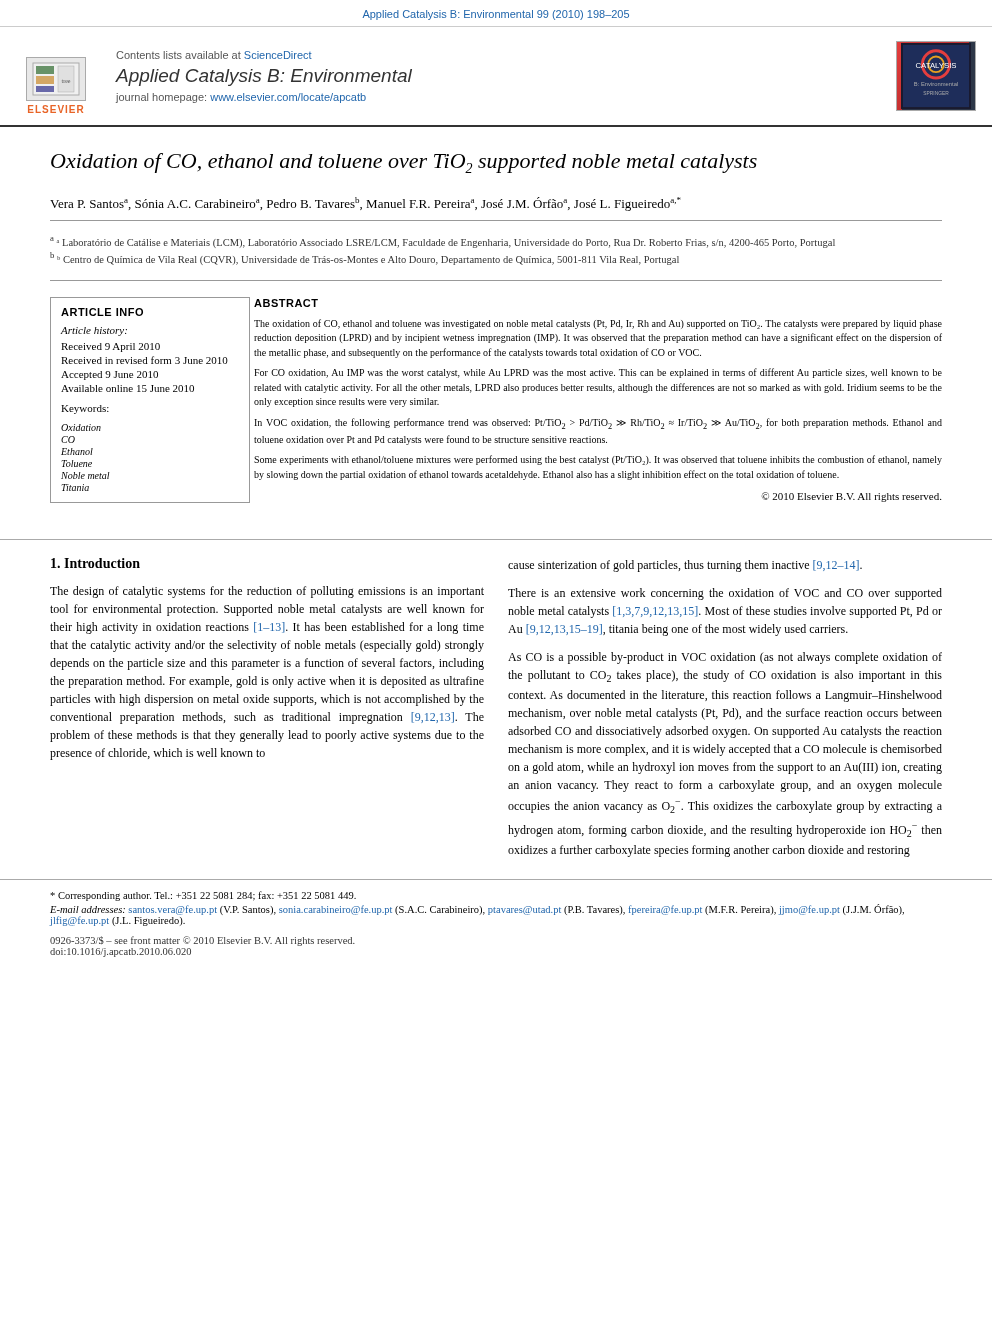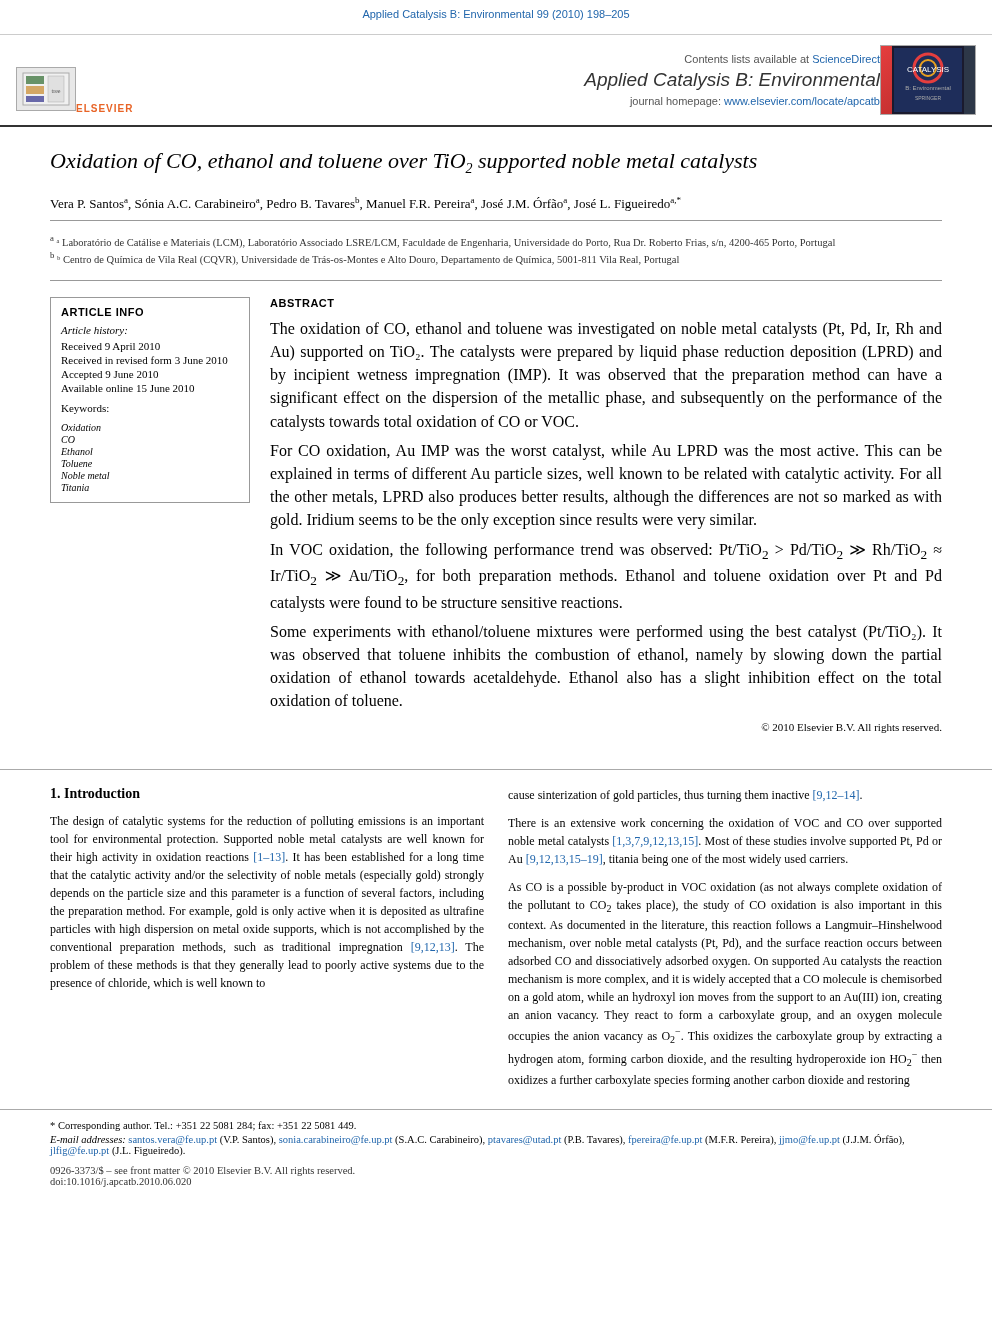--- a/index.html
+++ b/index.html
@@ -9,42 +9,42 @@
       font-size: 13px;
       color: #000;
       width: 992px;
       min-height: 1323px;
     }
 
     
     .top-bar {
       background: #fff;
       text-align: center;
-      padding: 6px 0 12px;
+      padding: 6px 0 4px;
       border-bottom: 1px solid #ccc;
     }
     .top-bar a {
       color: #2166ac;
       font-size: 11px;
       text-decoration: none;
       font-family: Arial, sans-serif;
     }
 
     
     .journal-header {
       display: flex;
       align-items: center;
       padding: 10px 16px;
       border-bottom: 2px solid #333;
       position: relative;
     }
     .elsevier-logo {
       display: flex;
-      flex-direction: row;
-      align-items: flex-end;
+      flex-direction: column;
+      align-items: center;
       margin-right: 20px;
       min-width: 80px;
       margin-top: 20px;
     }
     .elsevier-logo .logo-box {
       width: 60px;
       height: 44px;
       background: #e8e8e8;
       border: 1px solid #aaa;
       display: flex;
@@ -56,21 +56,21 @@
     }
     .elsevier-logo .elsevier-text {
       font-family: Arial, sans-serif;
       font-size: 10px;
       font-weight: bold;
       color: #e86427;
       letter-spacing: 1px;
     }
     .journal-center {
       flex: 1;
-      text-align: right;
+      text-align: left;
     }
     .sciencedirect-link {
       font-family: Arial, sans-serif;
       font-size: 11px;
       color: #555;
       margin-bottom: 4px;
     }
     .sciencedirect-link a { color: #2166ac; text-decoration: none; }
     .journal-title {
       font-family: Arial, sans-serif;
@@ -79,21 +79,21 @@
       font-style: italic;
       margin-bottom: 4px;
     }
     .journal-homepage {
       font-family: Arial, sans-serif;
       font-size: 11px;
       color: #555;
     }
     .journal-homepage a { color: #2166ac; text-decoration: none; }
     .journal-logo-right {
-      width: 96px;
+      width: 80px;
       height: 70px;
       border: 1px solid #aaa;
       background: linear-gradient(135deg, #e53e3e 0%, #c53030 50%, #2d3748 50%);
       display: flex;
       align-items: center;
       justify-content: center;
       font-size: 9px;
       color: #fff;
       text-align: center;
       padding: 4px;
@@ -136,21 +136,21 @@
       border-bottom: 1px solid #999;
       padding: 12px 0;
     }
     .affiliation-line {
       margin-bottom: 3px;
     }
 
     
     .two-col {
       display: flex;
-      gap: 20px;
+      gap: 4px;
       margin-bottom: 0;
     }
     .col-left {
       width: 200px;
       min-width: 200px;
     }
     .col-right {
       flex: 1;
     }
 
@@ -192,21 +192,21 @@
     
     .abstract-title {
       font-family: Arial, sans-serif;
       font-size: 11px;
       font-weight: bold;
       text-transform: uppercase;
       letter-spacing: 0.5px;
       margin-bottom: 8px;
     }
     .abstract-text {
-      font-size: 16px;
+      font-size: 10px;
       line-height: 1.45;
       text-align: justify;
       margin-bottom: 6px;
     }
     .abstract-copyright {
       font-size: 11px;
       text-align: right;
       margin-top: 8px;
       color: #000;
     }

